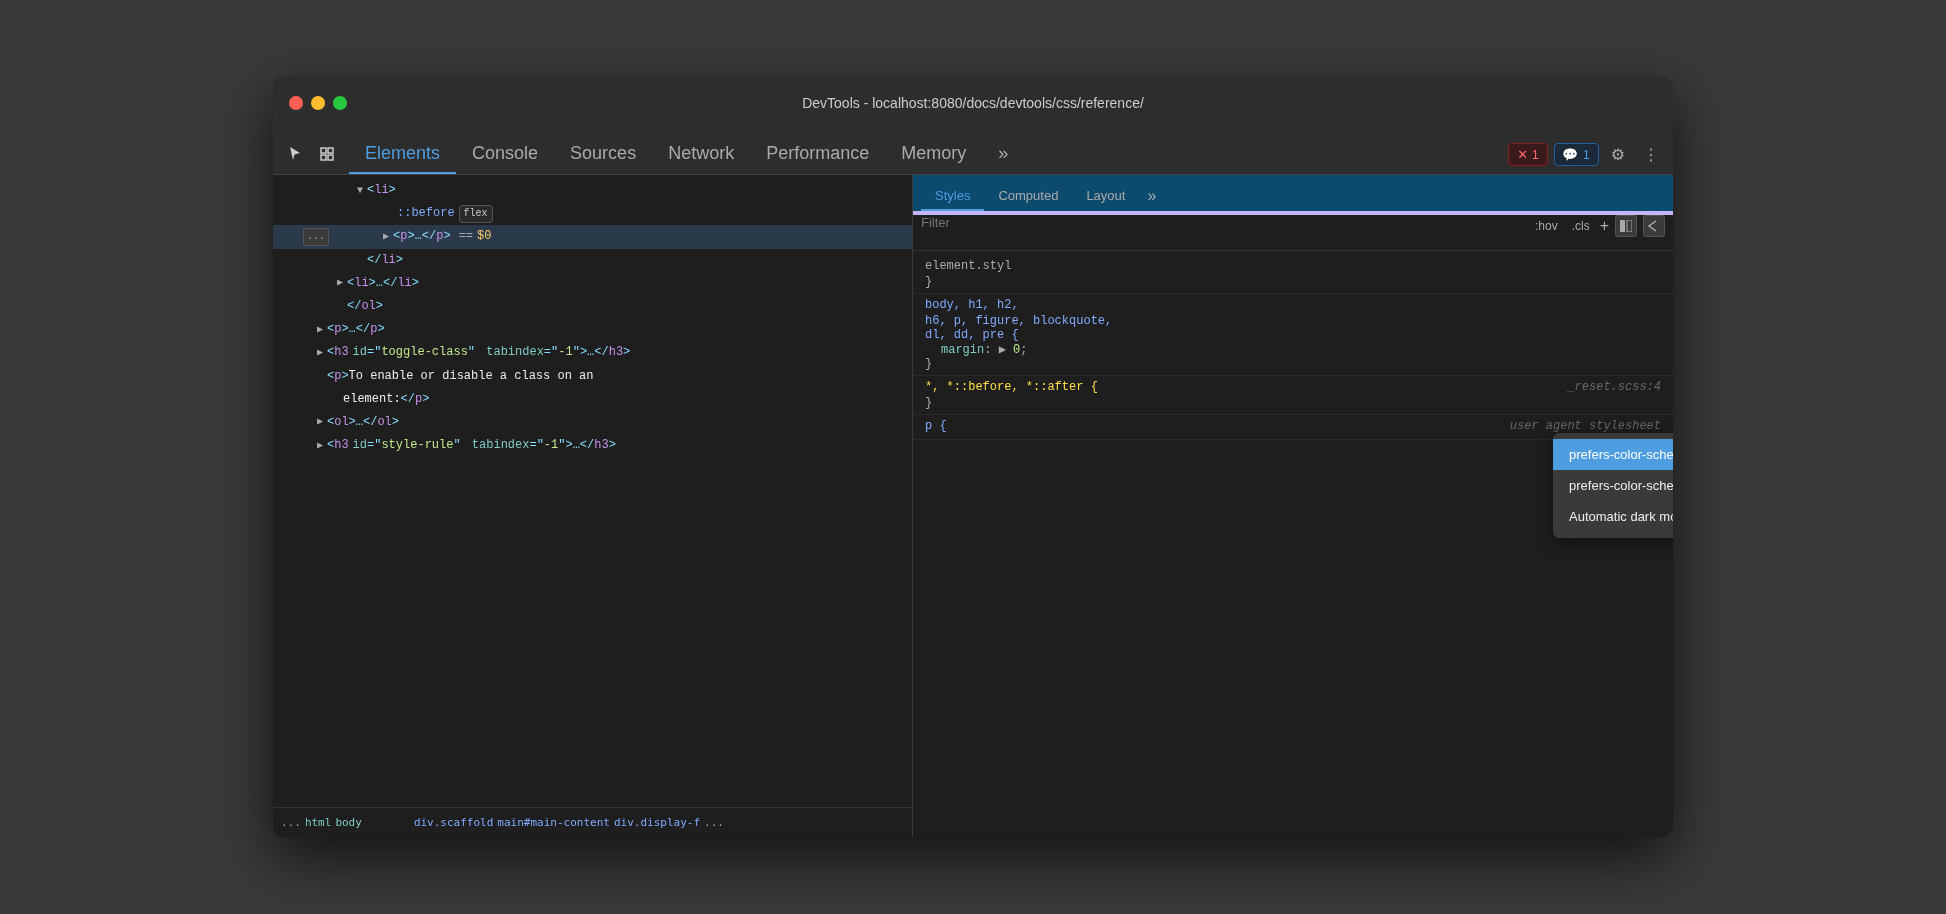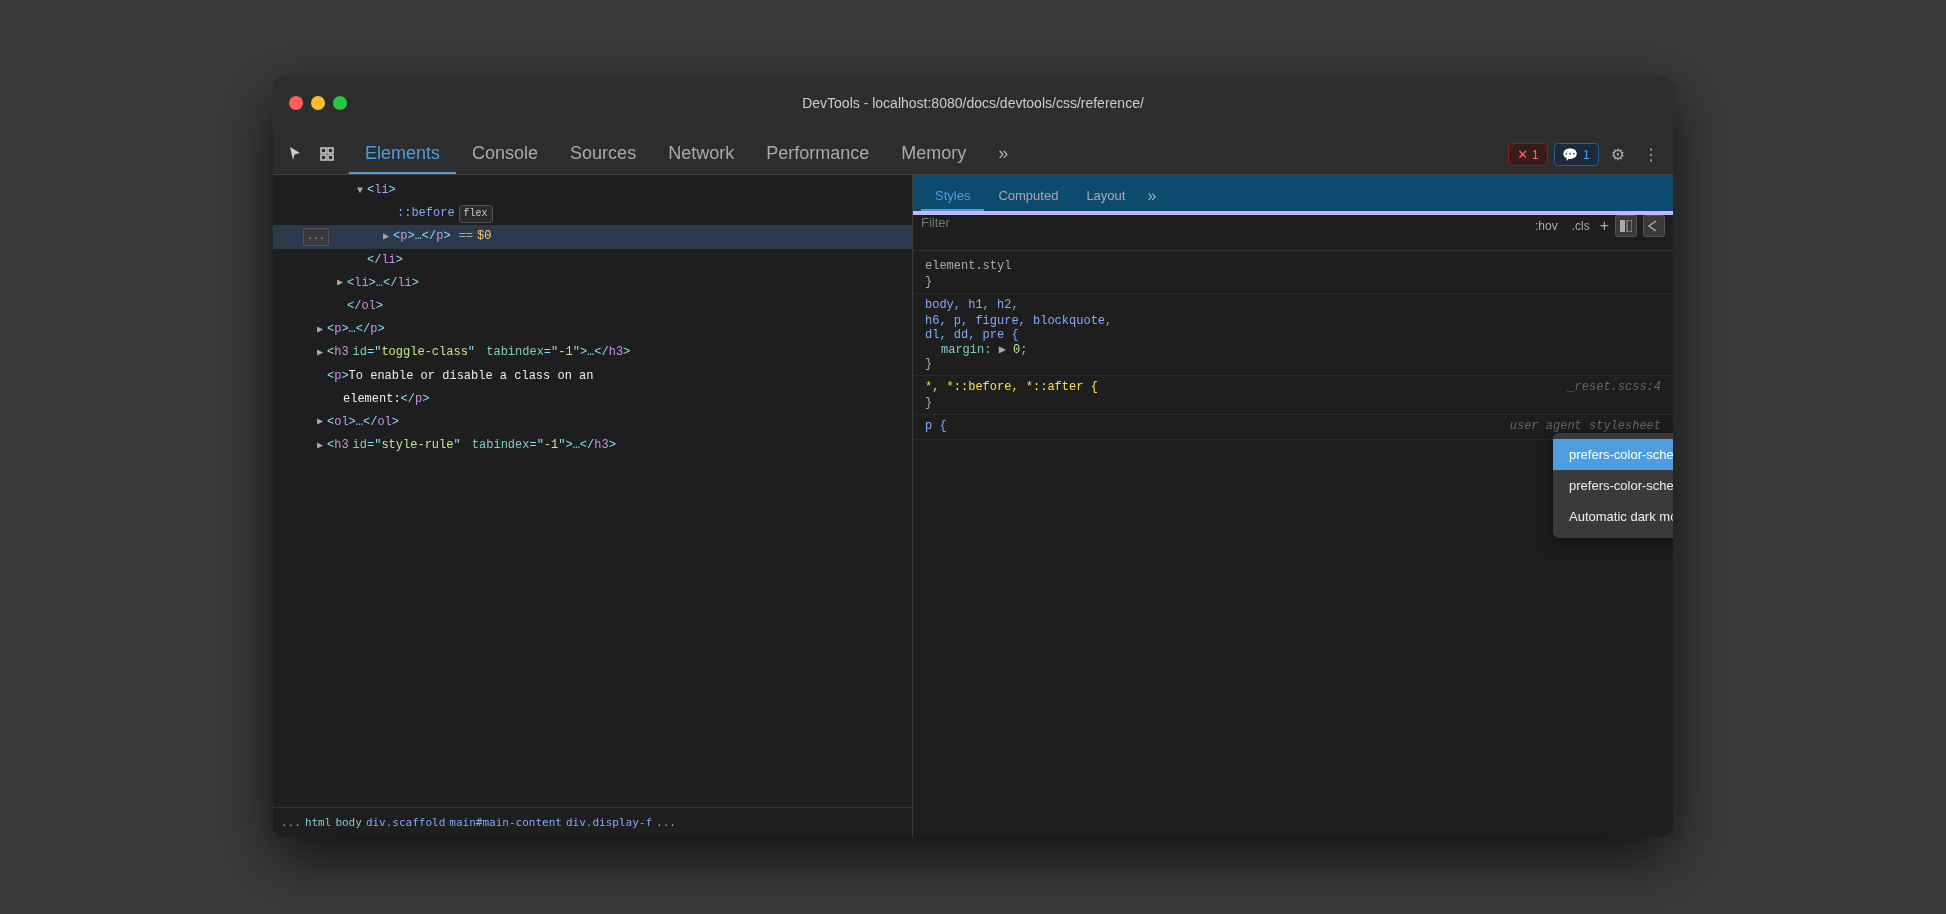--- a/index.html
+++ b/index.html
@@ -234,21 +234,21 @@
       overflow: hidden;
     }
 
     .breadcrumb-item {
       cursor: pointer;
       white-space: nowrap;
     }
 
     .bc-html { color: #80cbc4; text-align: center; }
     .bc-body { color: #80cbc4; }
-    .bc-scaffold { color: #82aaff; }
+    .bc-scaffold { color: #82aaff; margin-left: 48px; }
     .bc-main { color: #82aaff; }
     .bc-div { color: #82aaff; }
 
     
     .styles-panel {
       flex: 1;
       background: #1e1e1e;
       display: flex;
       flex-direction: column;
       overflow: hidden;

